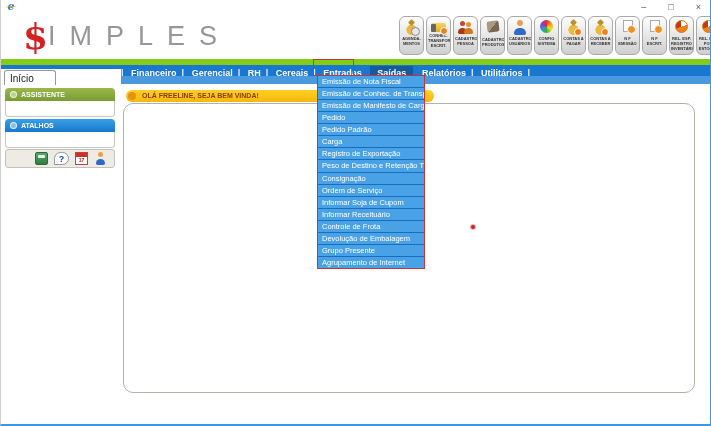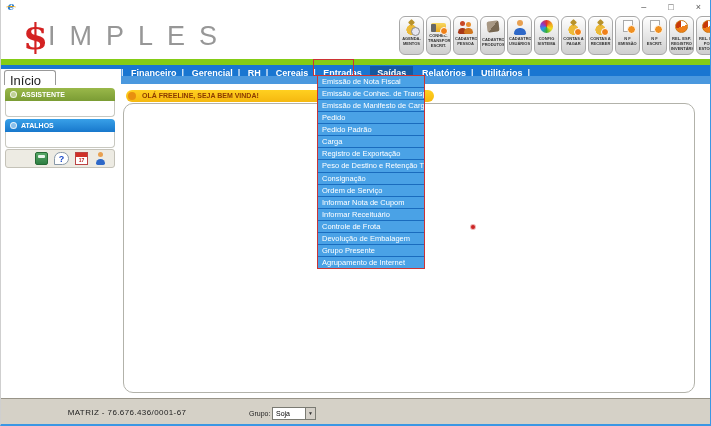--- a/index.html
+++ b/index.html
@@ -56,21 +56,21 @@
   .menubar{position:absolute;left:0;top:59px;width:711px;height:17px;background:#1976d1;border-top:6px solid #84cc16;
            color:#fff;font-size:9px;font-weight:bold;line-height:16px;padding-left:69px;white-space:nowrap;}
   .mi{cursor:pointer;padding:2px 2px;}
   .sep{margin:0 3px;color:#e8f2fc;}
   .mi-hl{background:#15599f;padding:2px 7px;margin:0 4px;}
   .substrip{position:absolute;left:0;top:76px;width:711px;height:8px;background:#4a98de;}
 
   
   .side-bg{position:absolute;left:0;top:69px;width:120px;height:329px;background:#fff;}
   .tab-inicio{position:absolute;left:3px;top:70px;width:52px;height:15px;background:#fff;border:1px solid #999;border-bottom:none;
-              border-radius:3px 3px 0 0;font-size:13px;color:#222;padding:2px 0 0 5px;cursor:pointer;z-index:6;}
+              border-radius:3px 3px 0 0;font-size:10px;color:#222;padding:2px 0 0 5px;cursor:pointer;z-index:6;}
   .panel{position:absolute;left:4px;width:110px;z-index:6;}
   .panel-hdr{height:13px;border-radius:4px 4px 0 0;color:#fff;font-size:7px;font-weight:bold;line-height:13px;
              padding-left:5px;display:flex;align-items:center;gap:4px;cursor:pointer;}
   .hdr-dot{width:7px;height:7px;border-radius:50%;background:rgba(255,255,255,.45);border:1px solid rgba(255,255,255,.75);flex:none;}
   .panel-body{height:16px;background:#fff;border:1px solid #c8c8c0;border-top:none;border-radius:0 0 4px 4px;}
   .hdr-green{background:linear-gradient(#9ab84a,#7a9c34);}
   .hdr-blue{background:linear-gradient(#38a0e8,#1878cc);}
   .side-tools{position:absolute;left:4px;top:149px;width:110px;height:19px;background:#edebe3;border:1px solid #c4c2b8;
               border-radius:3px;display:flex;align-items:center;justify-content:flex-end;gap:6px;padding-right:7px;z-index:6;}
   .t-ico{width:13px;height:13px;position:relative;cursor:pointer;}
@@ -246,34 +246,25 @@
     <div class="dd-item">Emissão de Nota Fiscal</div>
     <div class="dd-item">Emissão de Conhec. de Transp.</div>
     <div class="dd-item">Emissão de Manifesto de Carga</div>
     <div class="dd-item">Pedido</div>
     <div class="dd-item">Pedido Padrão</div>
     <div class="dd-item">Carga</div>
     <div class="dd-item">Registro de Exportação</div>
     <div class="dd-item">Peso de Destino e Retenção Técnica</div>
     <div class="dd-item">Consignação</div>
     <div class="dd-item">Ordem de Serviço</div>
-    <div class="dd-item">Informar Nota de Cupom</div>
+    <div class="dd-item">Informar Soja de Cupom</div>
     <div class="dd-item">Informar Receituário</div>
     <div class="dd-item">Controle de Frota</div>
     <div class="dd-item">Devolução de Embalagem</div>
     <div class="dd-item">Grupo Presente</div>
     <div class="dd-item">Agrupamento de Internet</div>
   </div>
 
   <div class="annot-saidas"></div>
   <div class="annot-dot"></div>
 
-  <div class="statusbar">
-    <div class="company">MATRIZ - 76.676.436/0001-67</div>
-    <div class="grp-label">Grupo:</div>
-    <div class="grp-select">
-      <span>Soja</span>
-      <span class="grp-arrow">▼</span>
-    </div>
-
-  </div>
 
 </div>
 
 </body></html>

